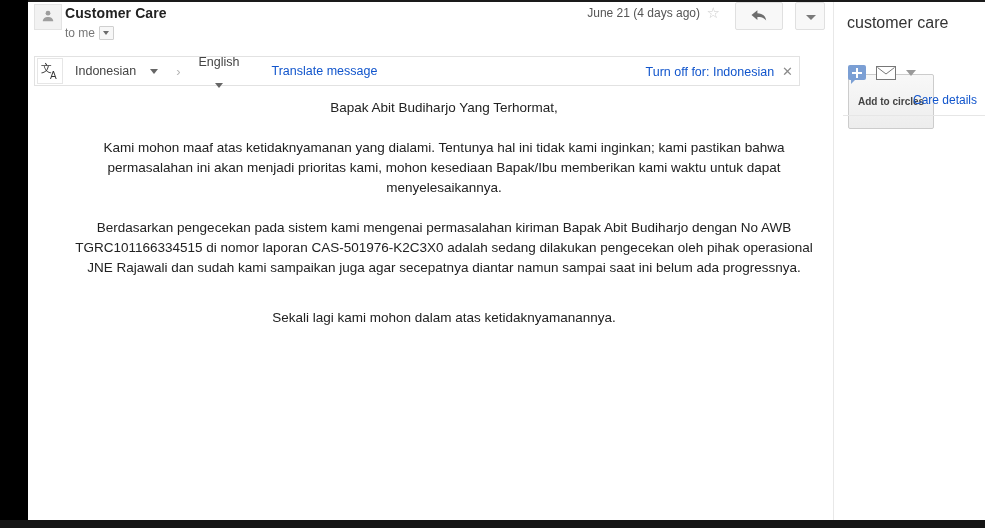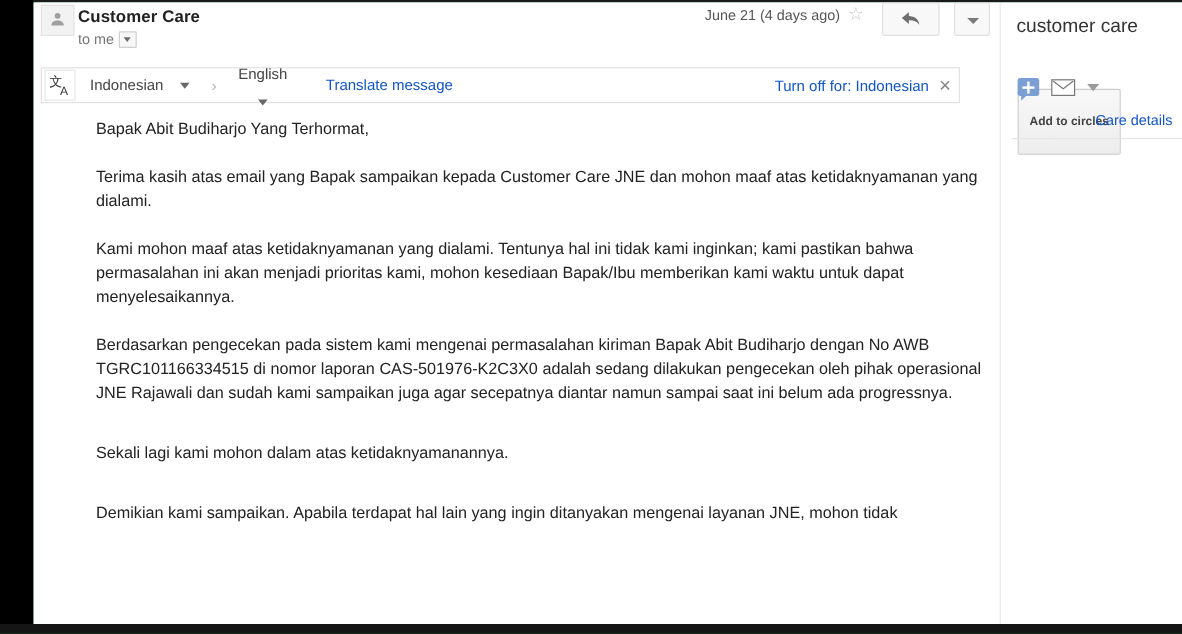--- a/index.html
+++ b/index.html
@@ -209,25 +209,26 @@
     align-items: flex-end;
     gap: 8px;
     white-space: nowrap;
   }
   #turn-off-link { color: #1155cc; cursor: pointer; }
   #turn-off-close { color: #8a8a8a; font-size: 13px; cursor: pointer; }
 
   
   #msg-body {
     position: absolute;
-    left: 52px; top: 96px;
+    left: 42px; top: 96px;
     width: 748px;
     font-size: 13.5px;
     line-height: 20px;
     color: #222222;
+    text-align: center;
   }
   #msg-body p {
     margin: 0 0 20px 0;
   }
   #msg-body p.tight { margin-bottom: 0; }
   #msg-body p.gap-lg { margin-bottom: 30px; }
 
   
   #sidebar {
     position: absolute;
@@ -397,25 +398,23 @@
         <span id="translate-link">Translate message</span>
 
         <span id="turn-off-wrap">
           <span id="turn-off-link">Turn off for: Indonesian</span>
           <span id="turn-off-close">✕</span>
         </span>
       </div>
 
       <div id="msg-body">
         <p>Bapak Abit Budiharjo Yang Terhormat,</p>
-        <p>Terima kasih atas email yang Bapak sampaikan kepada Customer Care JNE dan mohon maaf atas ketidaknyamanan yang dialami.</p>
         <p>Kami  mohon maaf  atas ketidaknyamanan yang dialami. Tentunya hal ini tidak kami inginkan; kami pastikan bahwa permasalahan ini akan menjadi prioritas kami, mohon kesediaan Bapak/Ibu memberikan kami waktu untuk dapat menyelesaikannya.</p>
         <p class="gap-lg">Berdasarkan pengecekan pada sistem kami mengenai permasalahan kiriman Bapak Abit Budiharjo dengan No AWB TGRC101166334515 di nomor laporan CAS-501976-K2C3X0 adalah sedang dilakukan pengecekan oleh pihak operasional JNE Rajawali dan sudah kami sampaikan juga agar secepatnya diantar namun sampai saat ini belum ada progressnya.</p>
         <p class="tight">Sekali lagi kami mohon dalam atas ketidaknyamanannya.</p>
-        <p style="margin-top:30px">Demikian kami sampaikan. Apabila terdapat hal lain yang ingin ditanyakan mengenai layanan JNE, mohon tidak</p>
       </div>
     </div>
 
     <div id="sidebar">
       <div id="contact-name">customer care</div>
 
       <div id="add-to-circles">Add to circles</div>
 
       <div id="sidebar-actions">
         <div id="chat-plus-icon">

